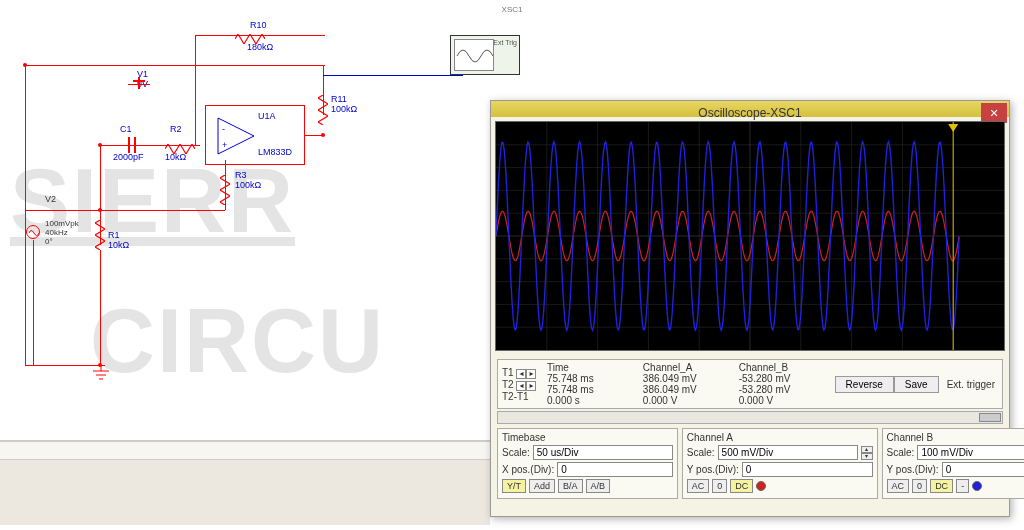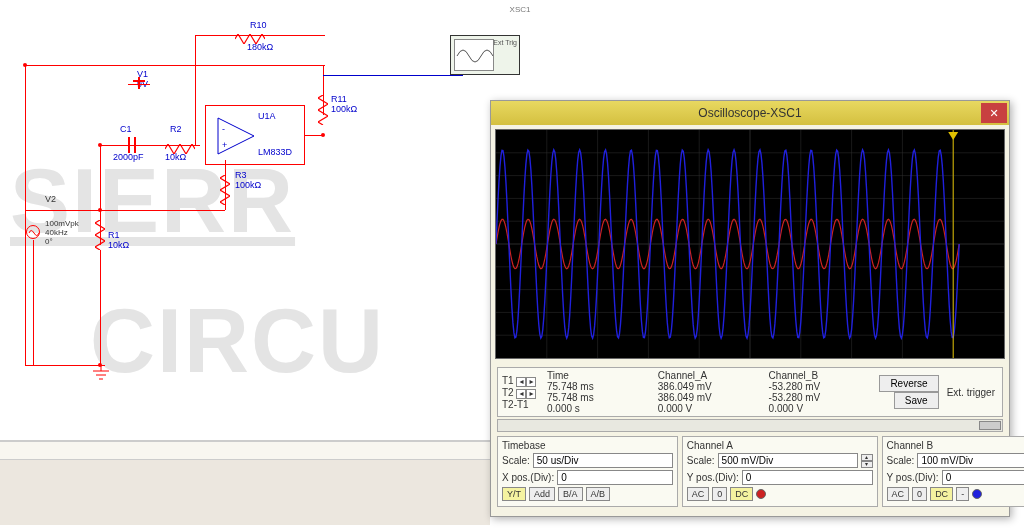--- a/index.html
+++ b/index.html
@@ -8,21 +8,21 @@
   
   .canvas {
     position: absolute; top: 0; left: 0; width: 1024px; height: 530px;
     background: #fff;
     background-image: radial-gradient(circle, #bbb 0.6px, transparent 0.6px);
     background-size: 8px 8px;
   }
   .watermark { position: absolute; font-size: 90px; font-weight: bold; color: #e4e4e4; letter-spacing: 2px; pointer-events: none; }
   .wm1 { top: 150px; left: 10px; text-decoration: underline; }
   .wm2 { top: 290px; left: 90px; }
-  .top-mark { position: absolute; top: 5px; left: 50%; transform: translateX(-50%); font-size: 8px; color: #777; margin-left: 8px; }
+  .top-mark { position: absolute; top: 5px; left: 50%; transform: translateX(-50%); font-size: 8px; color: #777; }
   
   
   .schem { position: absolute; top: 25px; left: 25px; width: 450px; height: 360px; }
   .wire { position: absolute; background: red; }
   .wire-blue { position: absolute; background: #0000cc; }
   .wh { height: 1px; } .wv { width: 1px; }
   .dot { position: absolute; width: 4px; height: 4px; border-radius: 50%; background: red; transform: translate(-2px,-2px); }
   
   .comp-label { position: absolute; font-size: 9px; color: #0000cc; line-height: 1.1; }
   
@@ -36,37 +36,37 @@
   
   
   .scope-instr { position: absolute; top: 35px; left: 450px; width: 70px; height: 40px; border: 1px solid #333; background: #eef4ea; }
   .scope-instr .screen { position: absolute; top: 3px; left: 3px; width: 40px; height: 32px; background: #fff; border: 1px solid #888; overflow: hidden; }
   .scope-instr .ext { position: absolute; top: 3px; right: 2px; font-size: 7px; color: #555; }
   .scope {
     position: absolute; top: 100px; left: 490px; width: 520px; height: 417px;
     background: #f5f3e4; border: 1px solid #999; box-shadow: 2px 2px 8px rgba(0,0,0,0.3);
   }
   .scope-title {
-    height: 24px; background: linear-gradient(#e8d860, #d4c040);
+    height: 16px; background: linear-gradient(#e8d860, #d4c040);
     text-align: center; line-height: 24px; font-size: 12px; color: #333; position: relative;
   }
   .scope-close { position: absolute; right: 2px; top: 2px; width: 26px; height: 20px; background: #c84040; color: #fff; font-size: 11px; text-align: center; line-height: 20px; cursor: pointer; }
   .scope-display {
     margin: 4px; height: 230px; background: #000; border: 1px solid #666; position: relative; overflow: hidden;
   }
   .scope-display svg { width: 100%; height: 100%; }
   
   .scope-controls { padding: 4px 6px; font-size: 10px; color: #333; }
   .cursor-row { display: flex; align-items: center; border: 1px solid #aaa; padding: 2px 4px; background: #fafaf2; margin-bottom: 2px; }
   .cursor-row .ccol { display: flex; flex-direction: column; margin-right: 10px; min-width: 35px; }
   .cursor-row .cval { display: flex; flex-direction: column; margin-right: 12px; flex: 1; }
   .cursor-row .chdr { font-size: 10px; }
   .cursor-btn { display: inline-block; width: 10px; height: 10px; border: 1px solid #888; background: #fff; font-size: 8px; line-height: 8px; text-align: center; cursor: pointer; }
   
-  .side-btns { display: flex; flex-direction: column; gap: 0; margin-left: auto; align-items: flex-end; }
+  .side-btns { display: flex; flex-direction: row; gap: 0; margin-left: auto; align-items: flex-end; }
   .sbtn { border: 1px solid #999; background: #eee; padding: 2px 10px; font-size: 10px; cursor: pointer; }
   
   .slider-track { height: 13px; background: #e8e8e0; border: 1px solid #aaa; position: relative; margin-bottom: 4px; }
   .slider-thumb { position: absolute; right: 1px; top: 1px; width: 22px; height: 9px; background: #ccc; border: 1px solid #888; }
   
   .ch-panels { display: flex; gap: 4px; }
   .panel { flex: 1; border: 1px solid #aaa; padding: 3px 4px; background: #fafaf2; font-size: 10px; }
   .panel .ptitle { margin-bottom: 2px; }
   .panel .prow { display: flex; align-items: center; gap: 3px; margin-bottom: 2px; }
   .panel .pinput { border: 1px solid #888; background: #fff; padding: 1px 3px; font-size: 10px; flex: 1; min-width: 0; }

